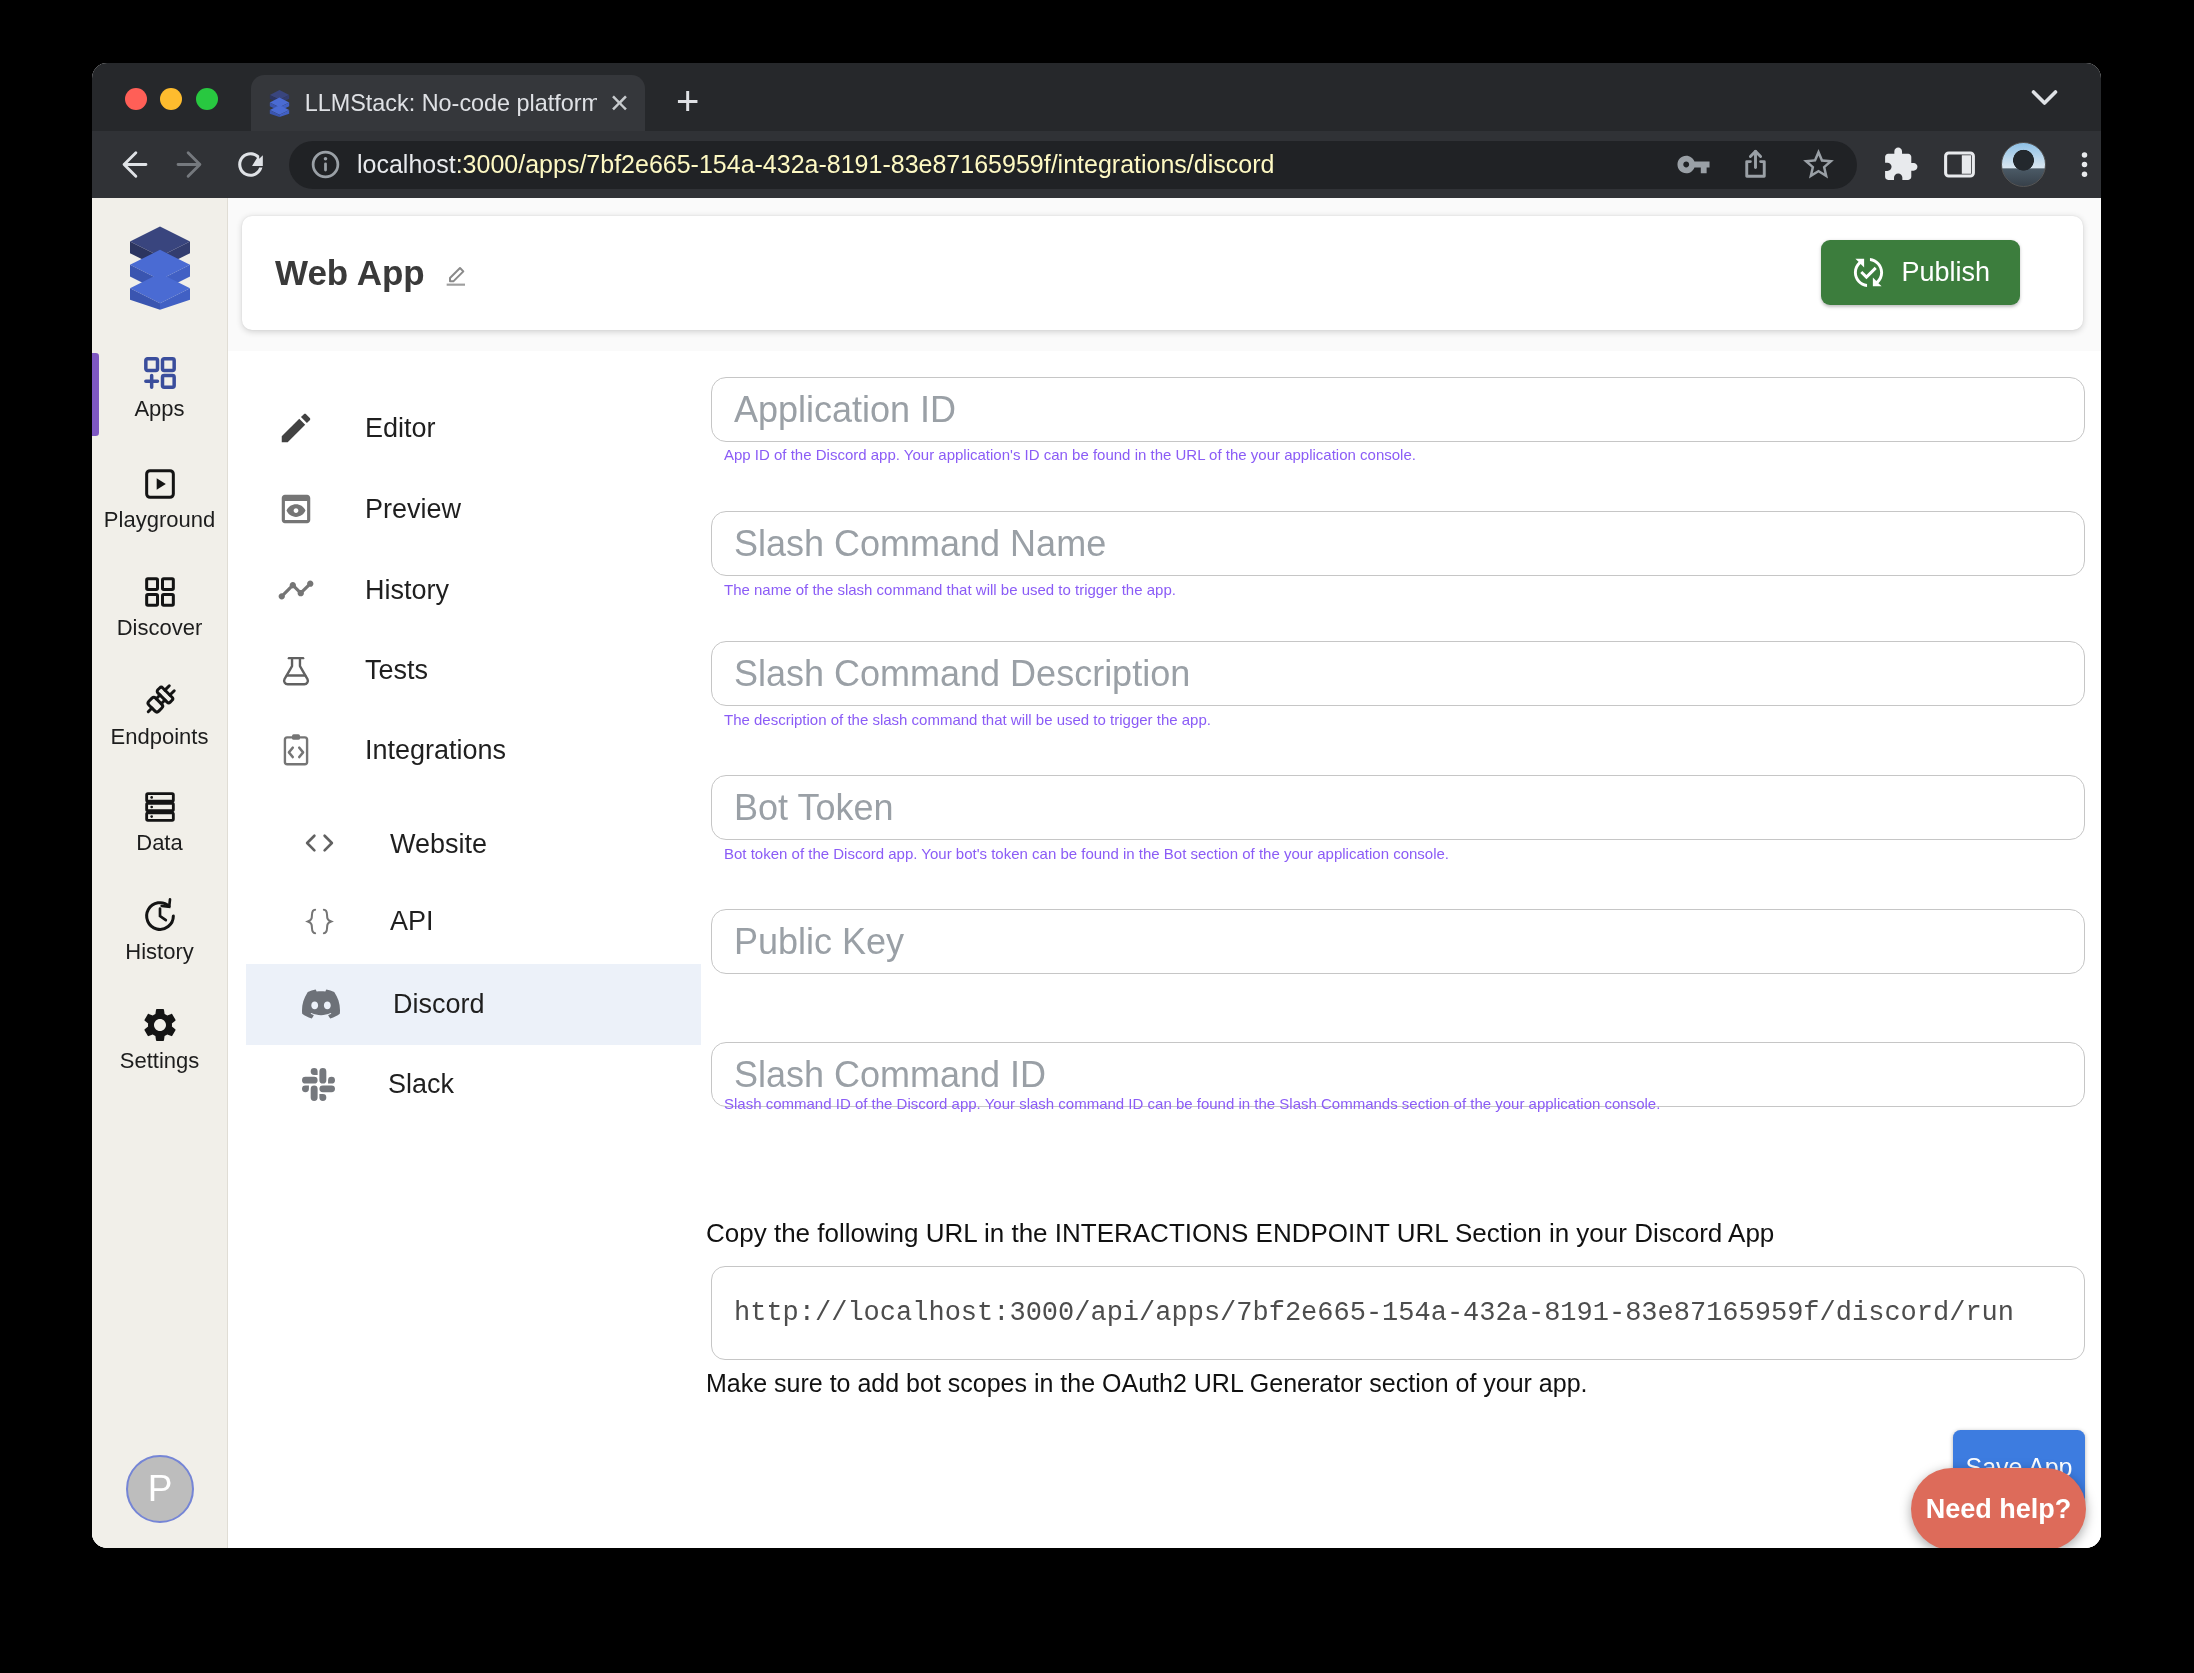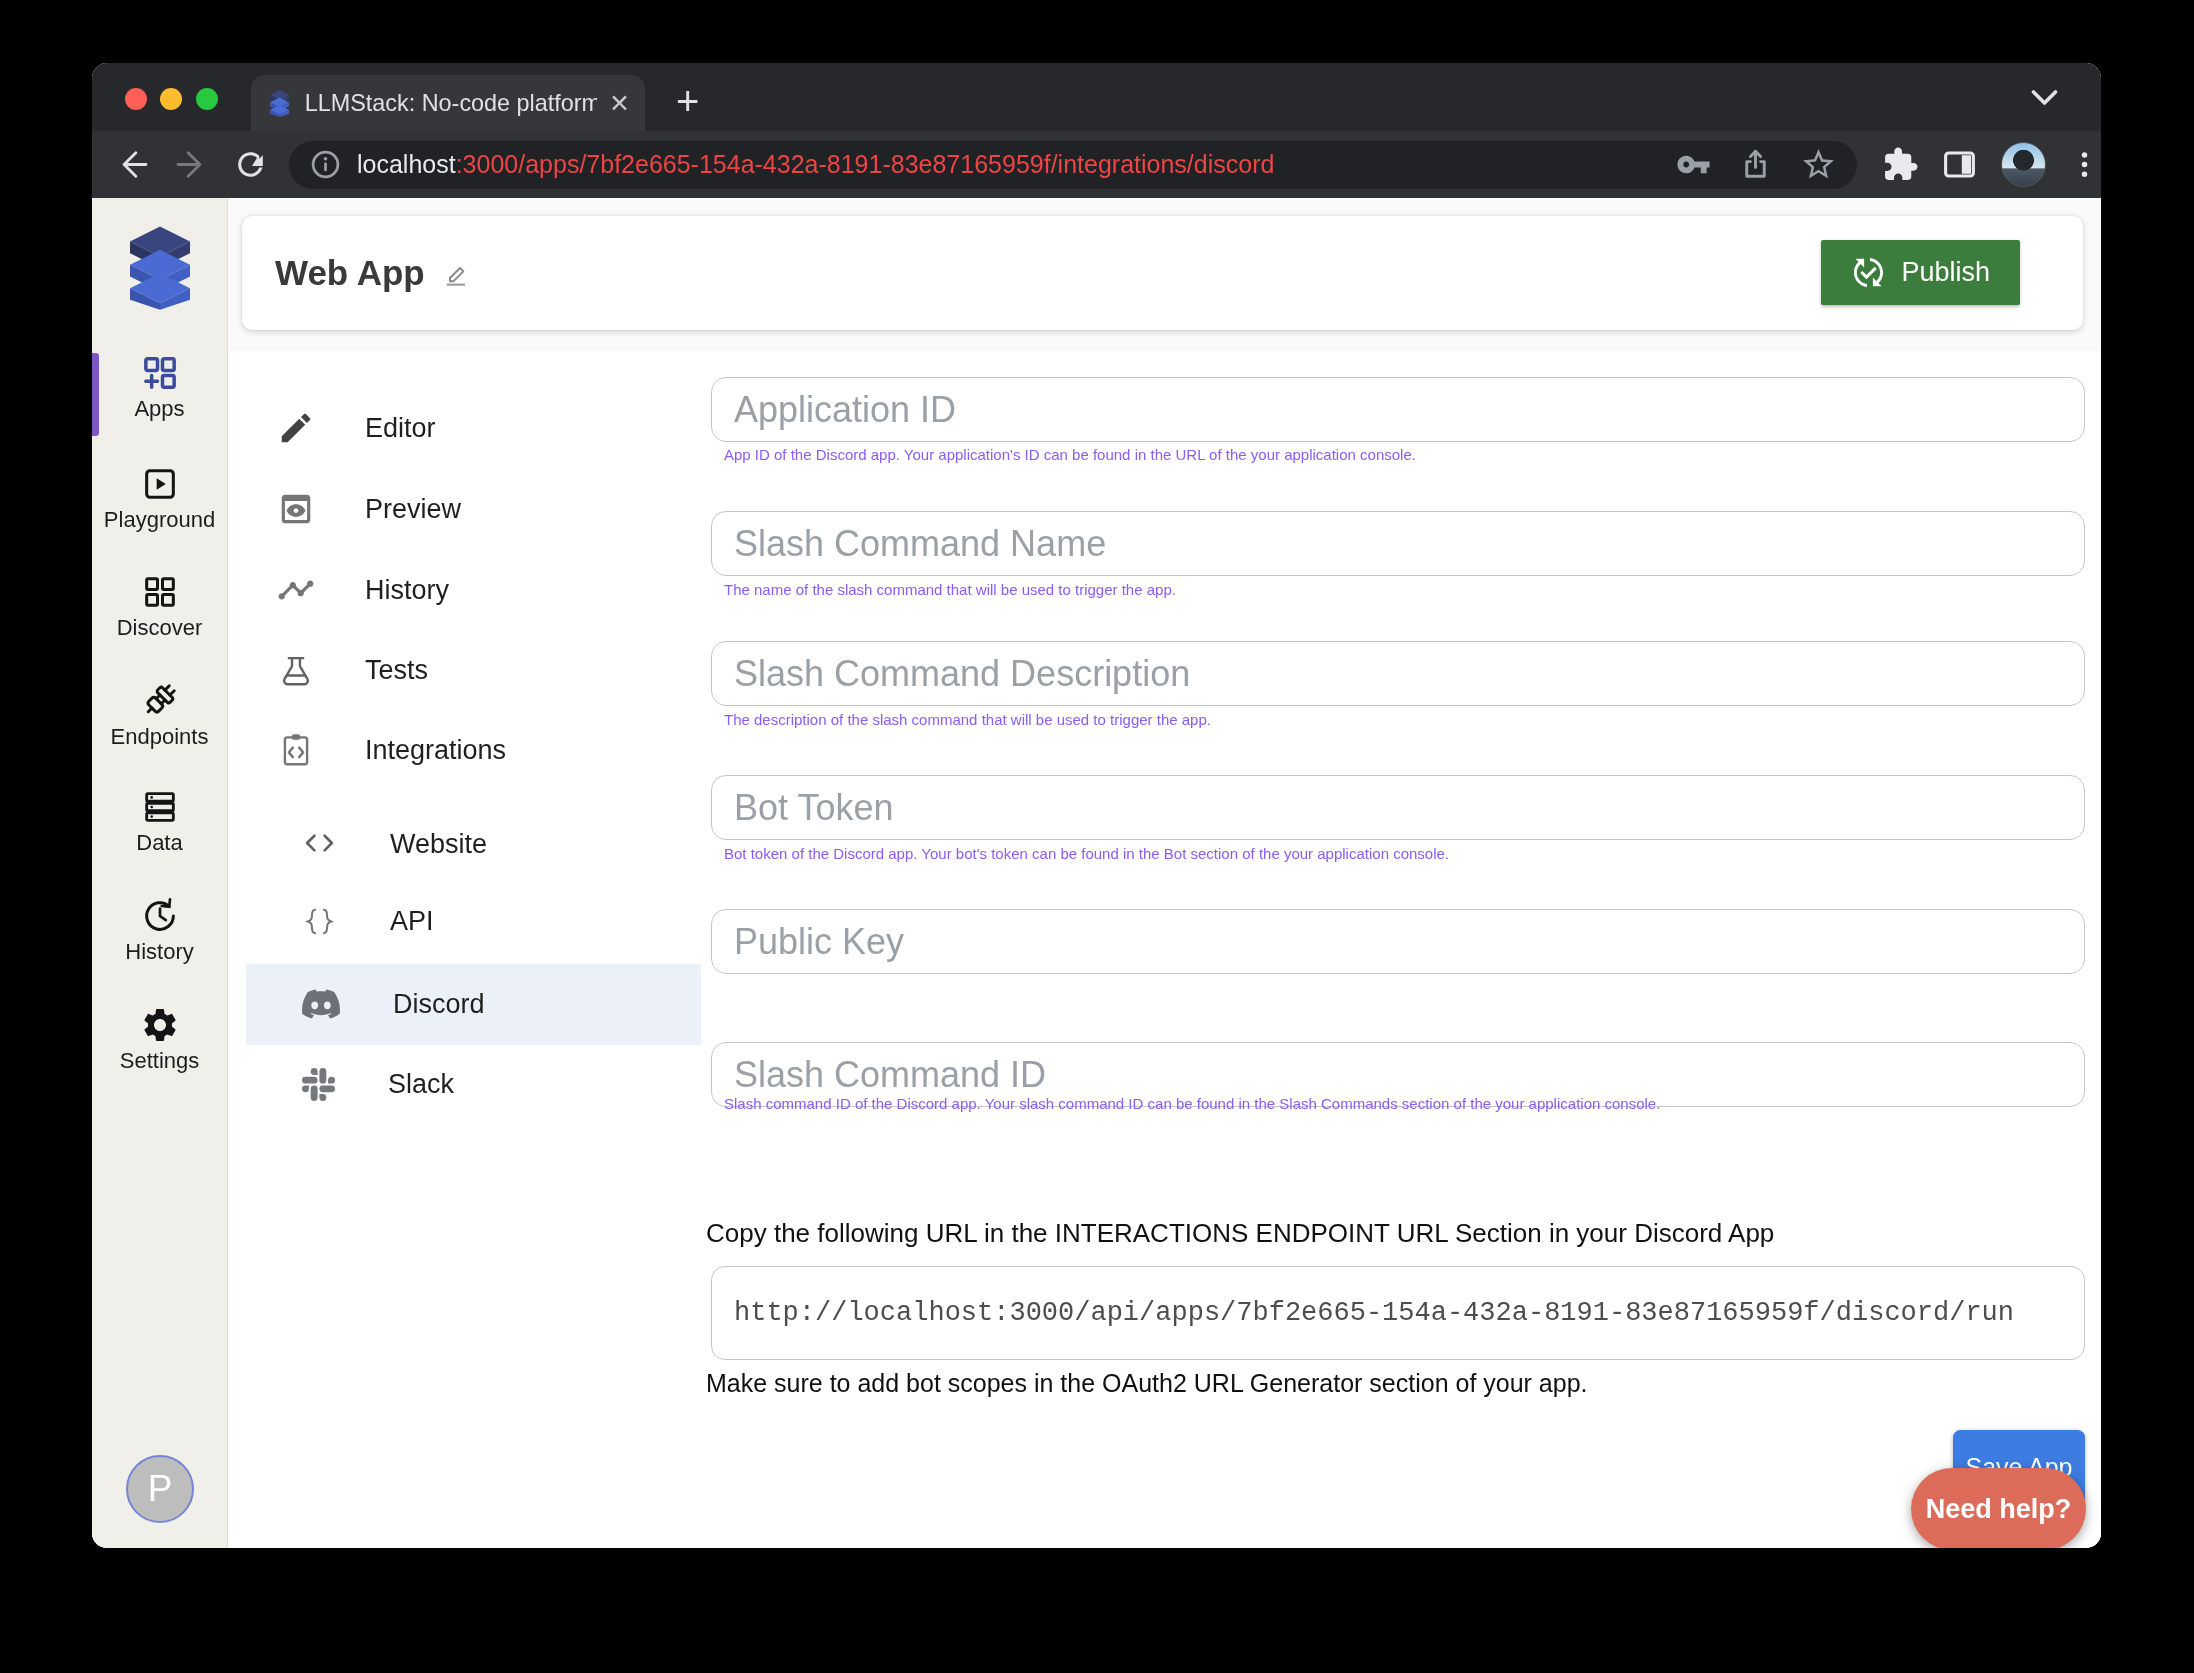--- a/index.html
+++ b/index.html
@@ -15,21 +15,21 @@
   .tab-close{color:#c7cacd;font-size:25px;line-height:1;}
   .newtab{position:absolute;left:584px;top:13.4px;color:#dfe1e5;font-size:40px;font-weight:300;line-height:50px;}
   .tab-chevron{position:absolute;right:40px;top:22px;}
   .toolbar{position:absolute;left:0;top:68px;right:0;height:67px;background:#303236;
     display:flex;align-items:center;}
   .navbtn{margin-left:22px;flex:0 0 auto;}
   .omnibox{margin-left:20px;height:48px;width:1570px;background:#202225;border-radius:25px;
     display:flex;align-items:center;padding:0 20px;box-sizing:border-box;gap:15px;}
   .url{font-size:25px;white-space:nowrap;overflow:hidden;flex:1;}
   .url .host{color:#e8eaed;}
-  .url .rest{color:#ef4444;}
+  .url .rest{color:#fef9c3;}
   .tool-ic{flex:0 0 auto;}
   .avatar-chrome{width:43px;height:43px;border-radius:50%;margin-left:23.4px;flex:0 0 auto;
     background:radial-gradient(circle at 50% 40%, #23282d 0 30%, rgba(0,0,0,0) 32%),
                linear-gradient(#8fc1e6, #d9e6f0 58%, #4b5a66 60%, #37404a);
     border:0.8px solid #555;}
   
   .content{position:absolute;left:0;right:0;top:135px;bottom:0;background:#fafafa;}
   .main-bg{position:absolute;left:135px;top:153px;right:0;bottom:0;background:#fff;}
   .sidebar{position:absolute;left:0;top:0;bottom:0;width:135px;background:#f1efe9;border-right:1.7px solid #e0ddd5;}
   .logo{position:absolute;left:27.6px;top:25px;}
@@ -38,21 +38,21 @@
   .active-bar{position:absolute;left:0;top:155px;width:6.7px;height:83px;background:#7e57c2;border-radius:0 3.3px 3.3px 0;}
   .p-avatar{position:absolute;left:34px;top:1257px;width:68px;height:68px;border-radius:50%;
     background:#bdbdbd;border:2.5px solid #7585d6;box-sizing:border-box;display:flex;align-items:center;
     justify-content:center;color:#fff;font-size:37px;}
   
   .header-card{position:absolute;left:150px;top:17.5px;width:1841px;height:114px;background:#fff;
     border-radius:10px;box-shadow:0 1.7px 6.7px rgba(0,0,0,.16),0 0 1.7px rgba(0,0,0,.08);
     display:flex;align-items:center;padding:12px 33px;box-sizing:border-box;}
   .page-title{font-size:35px;font-weight:bold;color:#3a3a3a;}
   .edit-ic{margin-left:15px;}
-  .publish-btn{margin-left:auto;margin-right:30px;height:65px;padding:0 30px;border-radius:2px;
+  .publish-btn{margin-left:auto;margin-right:30px;height:65px;padding:0 30px;border-radius:9px;
     background:#3c7d3d;color:#fff;font-size:27px;display:flex;align-items:center;gap:15px;
     box-shadow:0 1.7px 3.3px rgba(0,0,0,.25);}
   
   .nav-item{position:absolute;left:185px;height:38px;display:flex;align-items:center;gap:50px;}
   .nav-item .lbl{font-size:27px;color:#1f1f1f;}
   .sub-item{position:absolute;left:210px;height:38px;display:flex;align-items:center;gap:53px;}
   .sub-item .lbl{font-size:27px;color:#1f1f1f;}
   .sel-row{position:absolute;left:154px;top:766px;width:455px;height:81px;background:#ecf1f9;}
   
   .f-input{position:absolute;left:619px;width:1374px;height:65px;box-sizing:border-box;

